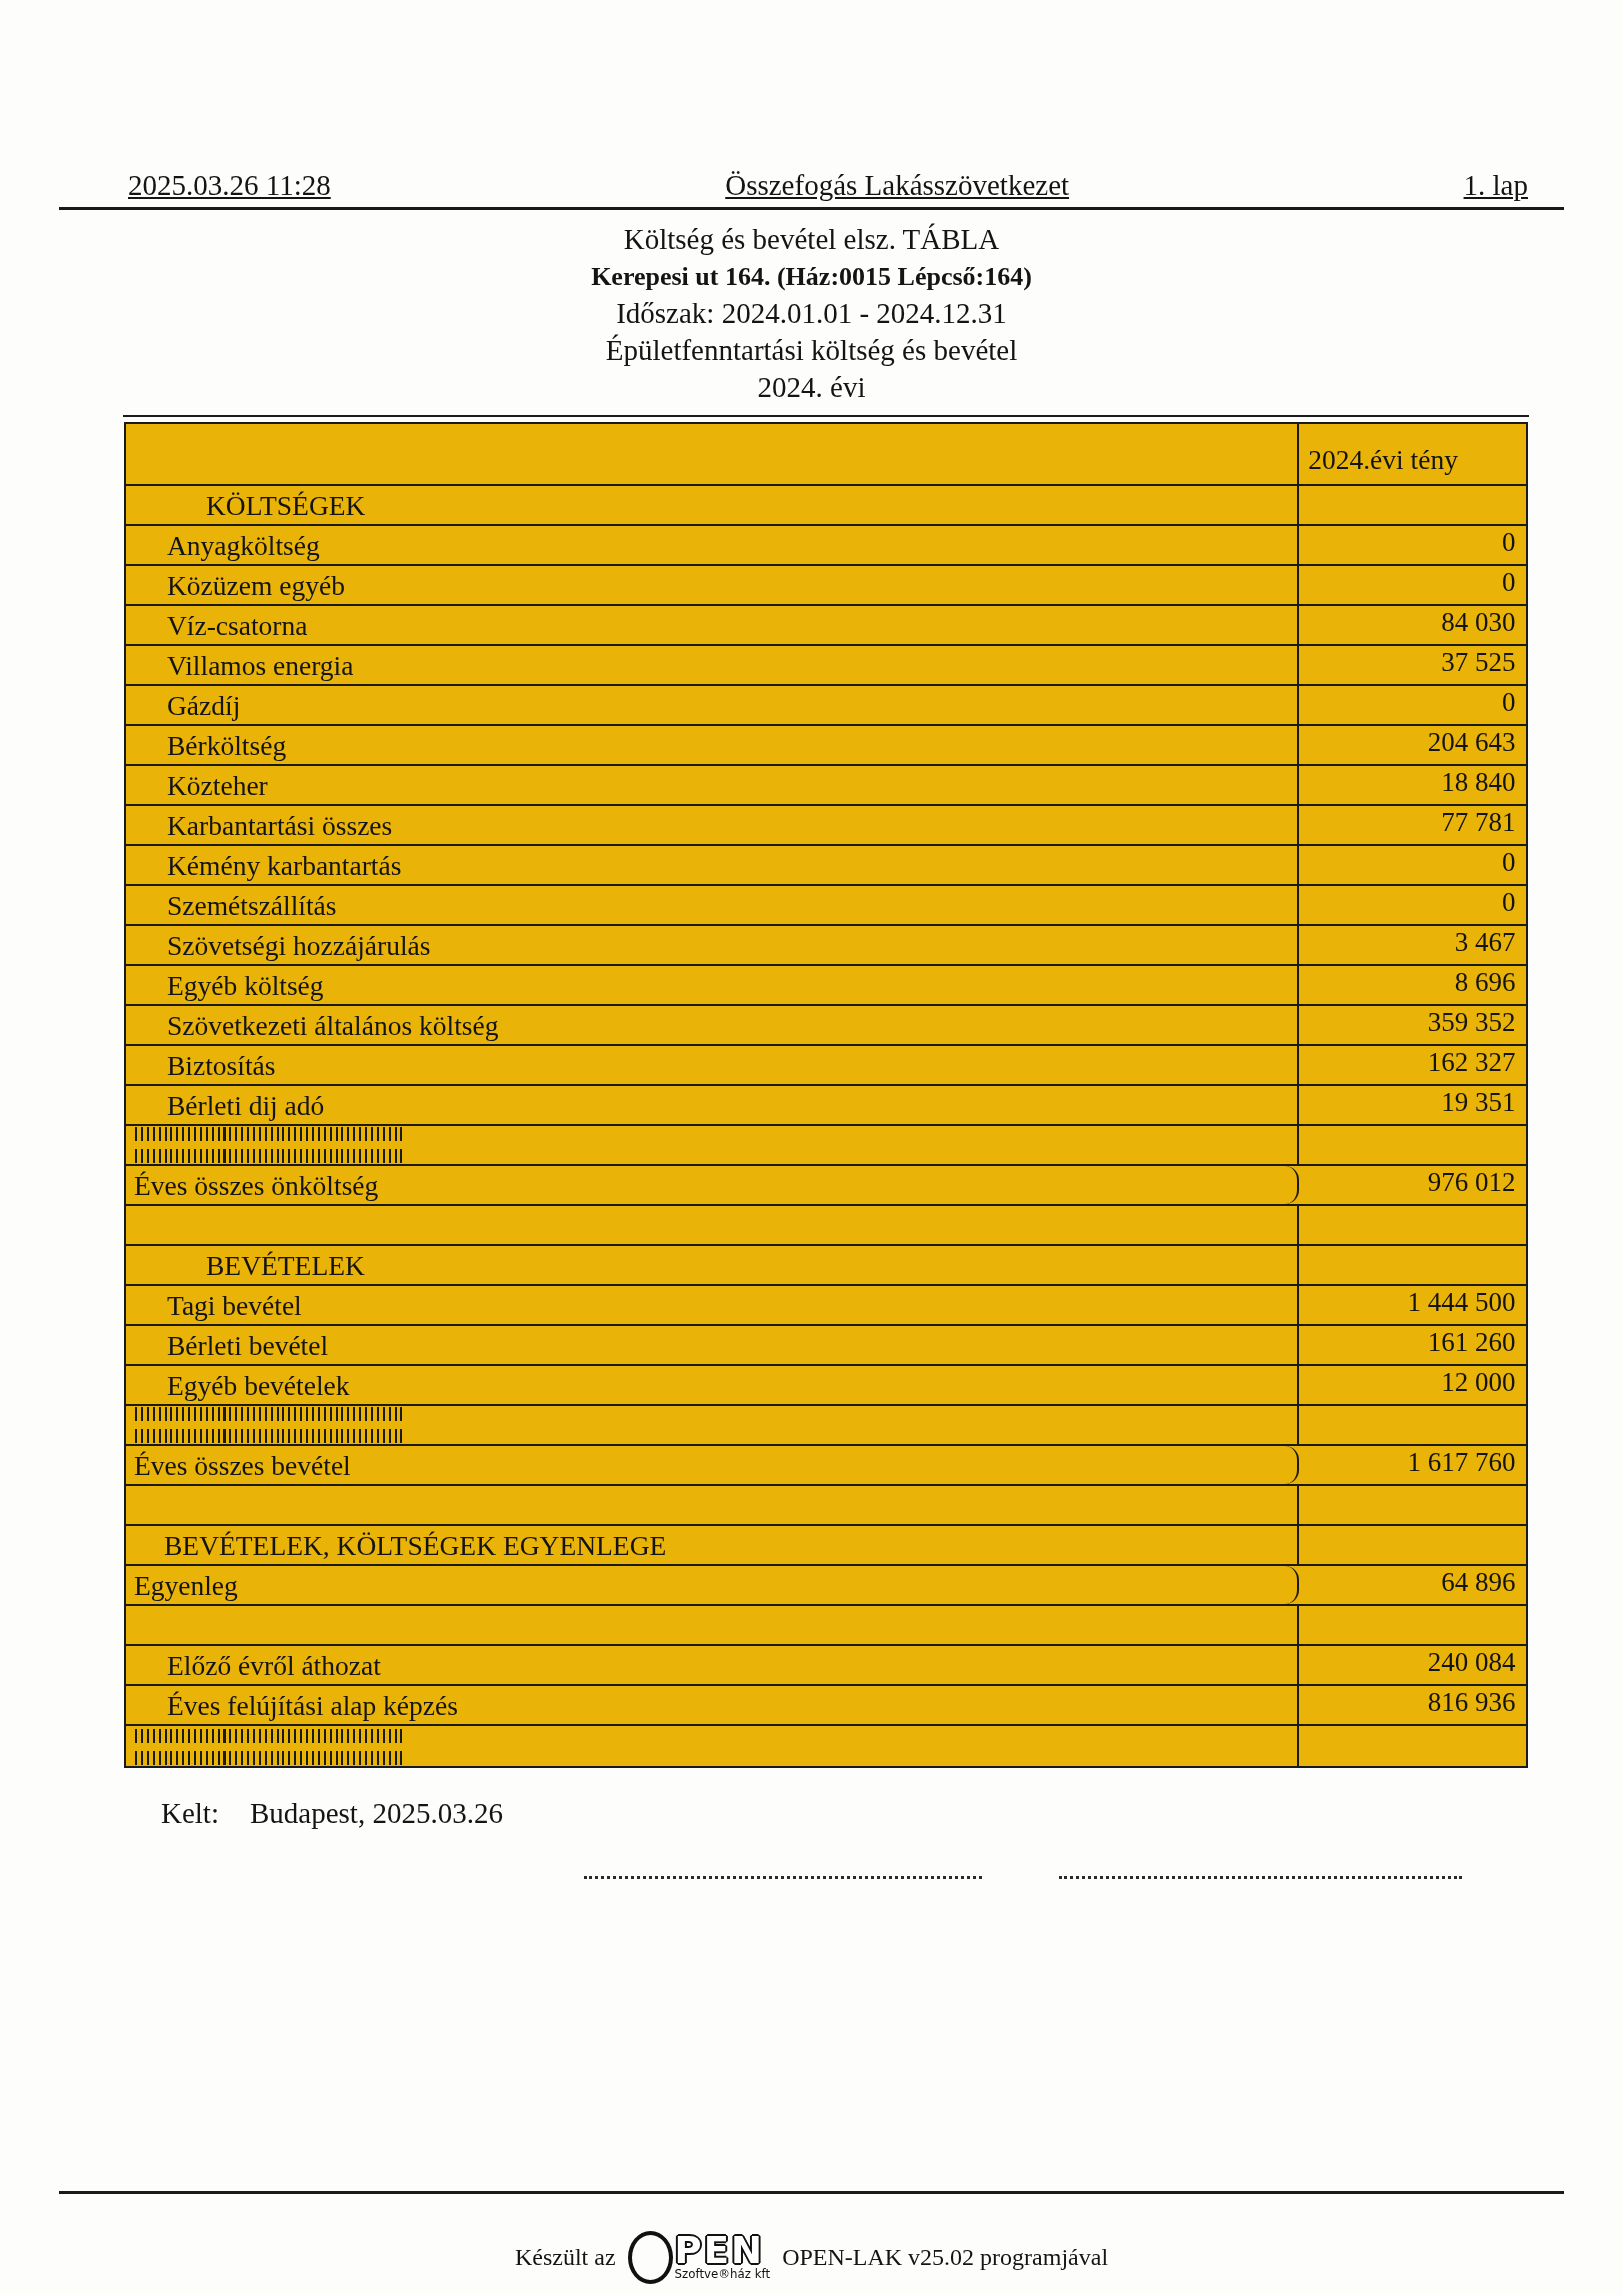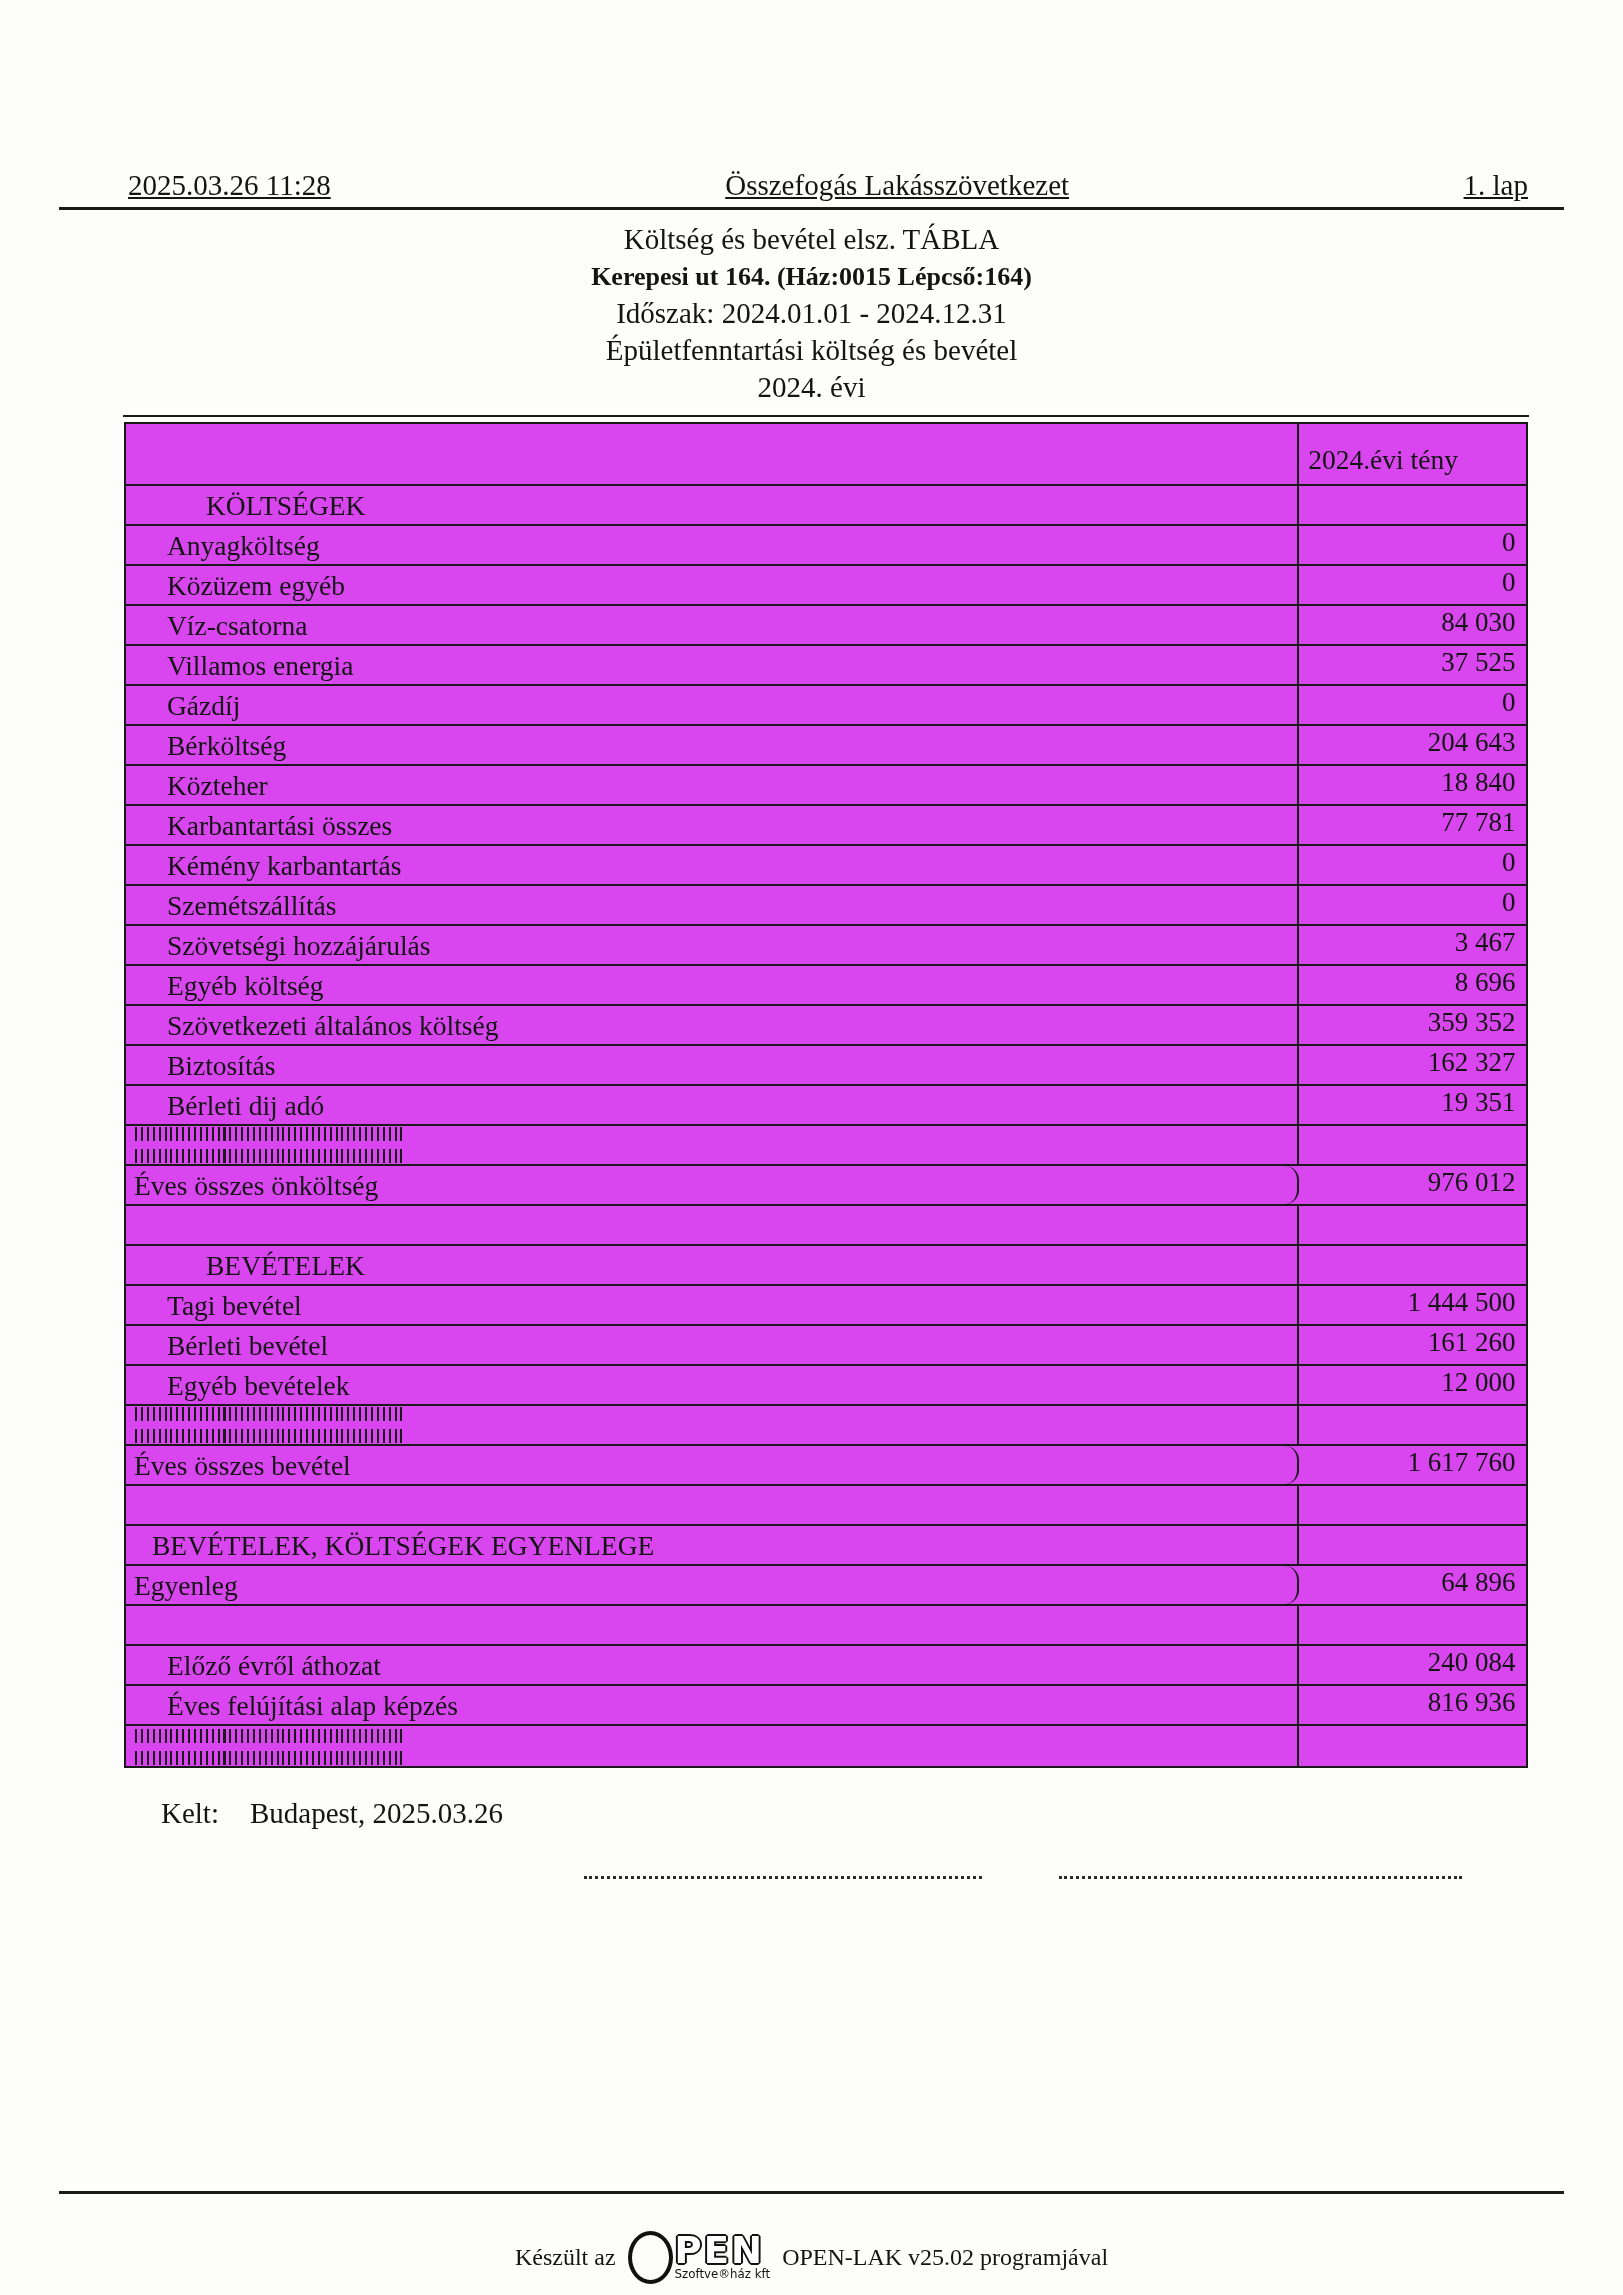--- a/index.html
+++ b/index.html
@@ -27,21 +27,21 @@
     position:absolute;top:221px;left:0;width:100%;
     text-align:center;font-size:29px;line-height:37px;
   }
   .title-block .bold{font-weight:bold;font-size:26px;}
 
   
   .table{
     position:absolute;top:422px;left:124px;width:1404px;
     border:2.6px solid #1a1a1a;
     box-sizing:border-box;
-    background:#d946ef;
+    background:#eab308;
   }
   .table::before{ 
     content:"";position:absolute;left:-2.6px;right:-2.6px;top:-9.2px;
     border-top:2px solid #1a1a1a;
   }
   .row{display:flex;height:40px;border-bottom:2.6px solid #1a1a1a;box-sizing:border-box;}
   .row:last-child{border-bottom:none;}
   .row .cell{box-sizing:border-box;font-size:27.5px;}
   .row .cell.label{
     width:1173px;border-right:2px solid #1a1a1a;
@@ -52,21 +52,21 @@
   .row .cell.value{
     flex:1;display:flex;align-items:flex-start;justify-content:flex-end;
     padding:1.3px 10.5px 0 0;font-size:27px;
   }
   .row.header-row{height:62px;}
   .row.header-row .cell.value{
     align-items:flex-end;justify-content:flex-start;
     padding:0 0 7.9px 9.2px;font-size:27.5px;
   }
   .row.section .cell.label{padding-left:80px;}
-  .row.section2 .cell.label{padding-left:26px;}
+  .row.section2 .cell.label{padding-left:38px;}
   .row.summary .cell.label{padding-left:7.9px;border-radius:14px;}
   .row.hatch .cell.label{padding:0;}
   .hatch-wrap{
     align-self:flex-end;
     margin:0 0 1.3px 9.2px;
     display:flex;flex-direction:column;gap:7.9px;
   }
   .stripe{
     width:267px;height:13.7px;
     background:repeating-linear-gradient(90deg,#1a1a1a 0 2px,transparent 2px 5.9px);

